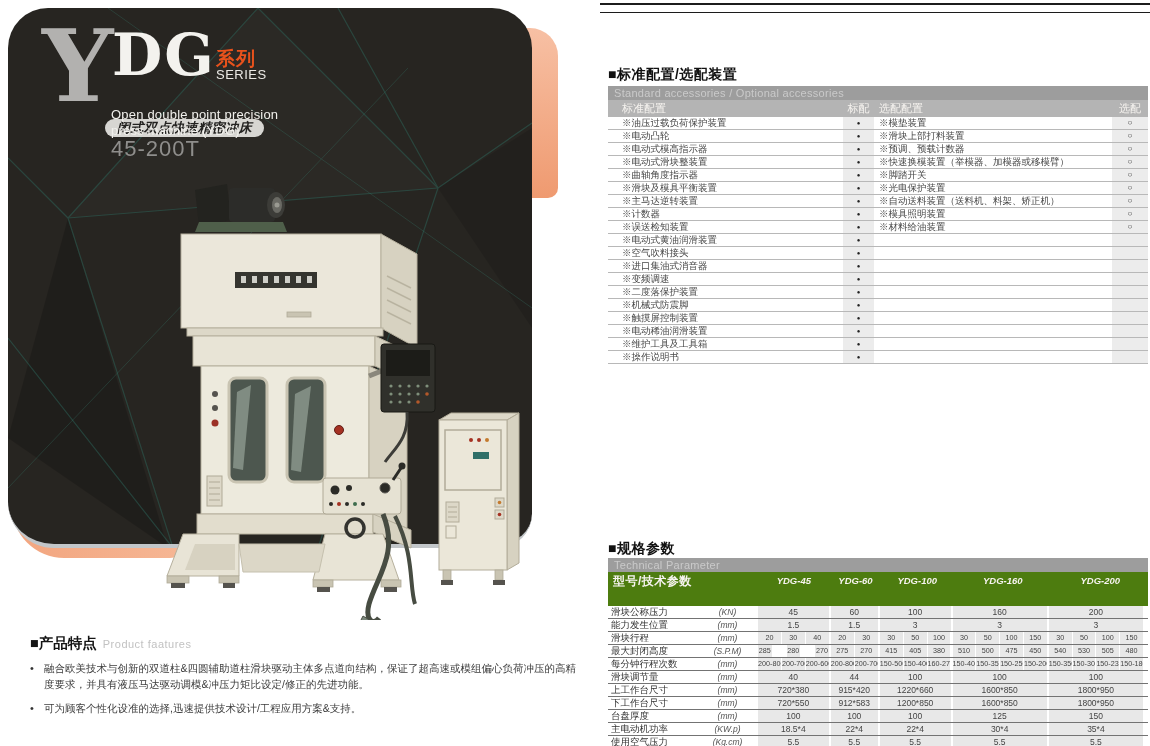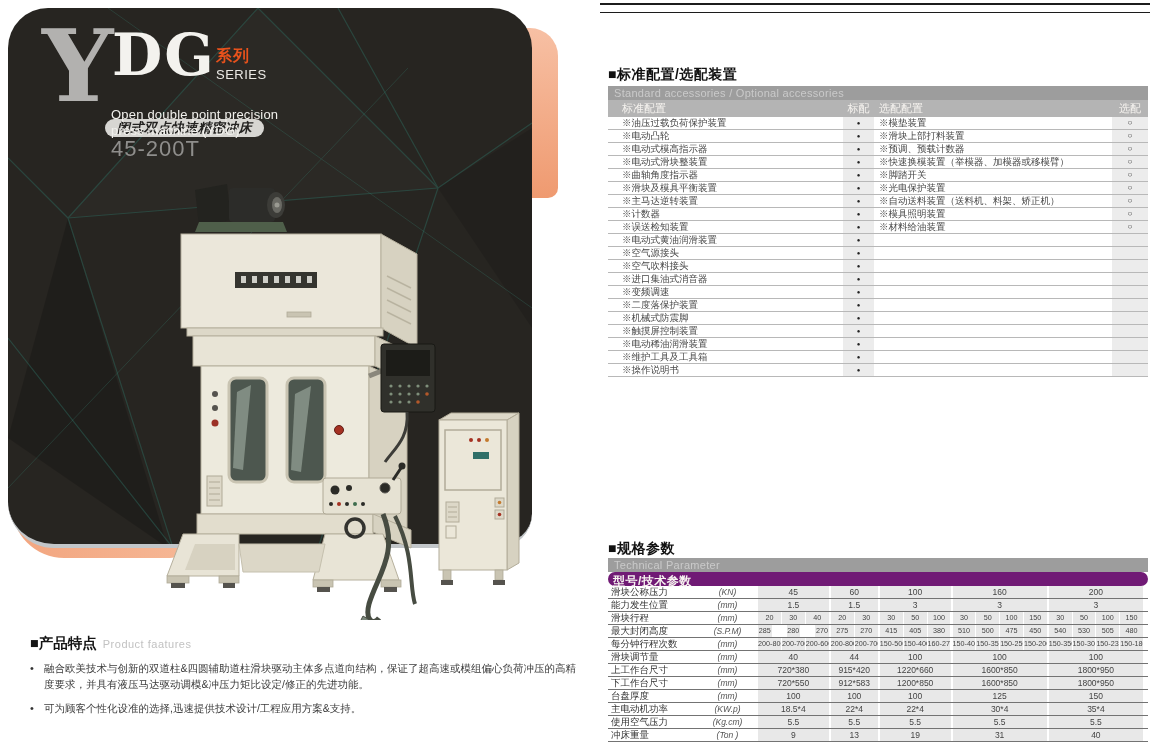--- a/index.html
+++ b/index.html
@@ -12,21 +12,21 @@
               background:linear-gradient(to bottom,#f7c0a4,#ef9a70); border-radius:0 28px 10px 0; }
   .accent-b { position:absolute; left:12px; top:494px; width:180px; height:64px;
               background:linear-gradient(to right,#f2a57f,#f6b795); border-radius:0 0 22px 52px; }
   .hero { position:absolute; left:8px; top:8px; width:524px; height:540px;
           background:#272521; border-radius:40px 40px 34px 46px;
           border-bottom:4px solid #c2c6c9; overflow:hidden; }
   .hero svg.web { position:absolute; left:0; top:0; }
 
   .logo-y  { position:absolute; left:34px;  top:8px;  font-family:"DejaVu Serif", serif; font-size:100px; line-height:1; color:#b2b1af; font-weight:bold; }
   .logo-dg { position:absolute; left:104px; top:18px; font-family:"DejaVu Serif", serif; font-size:58px;  line-height:1; color:#f3f2ee; font-weight:bold; letter-spacing:2px; }
-  .series-cn { position:absolute; left:208px; top:38px; font-size:16px; font-weight:bold; color:#e8521c; letter-spacing:1px; }
+  .series-cn { position:absolute; left:208px; top:38px; font-size:19px; font-weight:bold; color:#e8521c; letter-spacing:1px; }
   .series-en { position:absolute; left:208px; top:59px; font-size:13px; color:#eceae6; letter-spacing:.5px;text-align:right; }
   .pill { position:absolute; left:97px; top:74px; height:18px; padding:0 12px; background:#d7d6d2;
           border-radius:10px; display:flex; align-items:center;margin-top:37px; }
   .pill span { font-size:13px; font-weight:bold; font-style:italic; color:#232220; letter-spacing:.5px; white-space:nowrap; }
   .tag-en { position:absolute; left:103px; top:99px; font-size:13px; line-height:1.2; color:#f1f0ec; letter-spacing:.2px; }
   .tonnage { position:absolute; left:103px; top:128px; font-size:22px; color:#8f8e8c; letter-spacing:1px; }
 
   .machine { position:absolute; left:155px; top:180px; width:375px; height:440px; }
 
   
@@ -45,21 +45,21 @@
   .acc-head div { color:#f7f4f0; font-size:11px; }
   .acc-hc1 { padding-left:14px; } .acc-hc2,.acc-hc4 { text-align:center; } .acc-hc3 { padding-left:5px; }
   .acc-row { display:grid; grid-template-columns:235px 31px 238px 36px; height:13px; line-height:12px; border-bottom:1px solid #b8b8b8; }
   .acc-c1 { padding-left:14px; font-size:9.5px; color:#474747; white-space:nowrap; overflow:hidden; }
   .acc-c2 { background:#ececec; text-align:center; font-size:6px; color:#222; }
   .acc-c3 { padding-left:5px; font-size:9.5px; color:#474747; white-space:nowrap; overflow:hidden; }
   .acc-c4 { background:#ececec; text-align:center; font-size:8px; font-weight:bold; color:#333; }
 
   
   #spec { position:absolute; left:608px; top:558px; width:540px; }
-  .spec-head { display:flex; background:#701a75; height:14px; line-height:18px;border-radius:9px; }
+  .spec-head { display:flex; background:#4d7c0f; height:34px; line-height:18px; }
   .spec-head .sh-label { width:150px; padding-left:5px; color:#f7f4f0; font-size:12px; font-weight:bold; letter-spacing:.5px; }
   .spec-models { display:flex; width:390px; gap:2px; }
   .spec-model-h { flex-basis:0; text-align:center; color:#f7f4f0; font-size:9.5px; font-style:italic; font-weight:bold; min-width:0; }
   .spec-row { display:flex; height:13px; line-height:12px; border-bottom:1px solid #737373; }
   .spec-label { width:89px; padding-left:3px; font-size:9.5px; color:#333; white-space:nowrap; }
   .spec-unit  { width:61px; text-align:center; font-size:8.5px; color:#555;font-style:italic; }
   .spec-values { display:flex; width:385px; gap:2px; }
   .spec-group { flex-basis:0; min-width:0; }
   .spec-group.merged { background:#e8e8e8; text-align:center; font-size:8.5px; color:#444; white-space:nowrap; overflow:hidden; }
   .spec-group.sub { display:flex; gap:1px; }
@@ -318,26 +318,20 @@
           <div class="acc-c3">※材料给油装置</div>
           <div class="acc-c4">○</div>
         </div>
         <div class="acc-row">
           <div class="acc-c1">※电动式黄油润滑装置</div>
           <div class="acc-c2">●</div>
           <div class="acc-c3"></div>
           <div class="acc-c4"></div>
         </div>
         <div class="acc-row">
-          <div class="acc-c1">※空气源接头</div>
-          <div class="acc-c2">●</div>
-          <div class="acc-c3"></div>
-          <div class="acc-c4"></div>
-        </div>
-        <div class="acc-row">
           <div class="acc-c1">※空气吹料接头</div>
           <div class="acc-c2">●</div>
           <div class="acc-c3"></div>
           <div class="acc-c4"></div>
         </div>
         <div class="acc-row">
           <div class="acc-c1">※进口集油式消音器</div>
           <div class="acc-c2">●</div>
           <div class="acc-c3"></div>
           <div class="acc-c4"></div>
@@ -385,20 +379,27 @@
           <div class="acc-c4"></div>
         </div>
       </div>
   </div>
 
   <div class="sec-h" id="spec-heading">■规格参数</div>
   <div id="spec">
     <div class="graybar">Technical Parameter</div>
     <div class="spec-head">
       <div class="sh-label">型号/技术参数</div>
+      <div class="spec-models" id="spec-models">
+          <div class="spec-model-h" style="flex-grow: 3;">YDG-45</div>
+          <div class="spec-model-h" style="flex-grow: 2;">YDG-60</div>
+          <div class="spec-model-h" style="flex-grow: 3;">YDG-100</div>
+          <div class="spec-model-h" style="flex-grow: 4;">YDG-160</div>
+          <div class="spec-model-h" style="flex-grow: 4;">YDG-200</div>
+        </div>
     </div>
     <div id="spec-rows">
         <div class="spec-row">
           <div class="spec-label">滑块公称压力</div>
           <div class="spec-unit">(KN)</div>
           <div class="spec-values">
             <div class="spec-group merged" style="flex-grow: 3;">45</div>
             <div class="spec-group merged" style="flex-grow: 2;">60</div>
             <div class="spec-group merged" style="flex-grow: 3;">100</div>
             <div class="spec-group merged" style="flex-grow: 4;">160</div>

